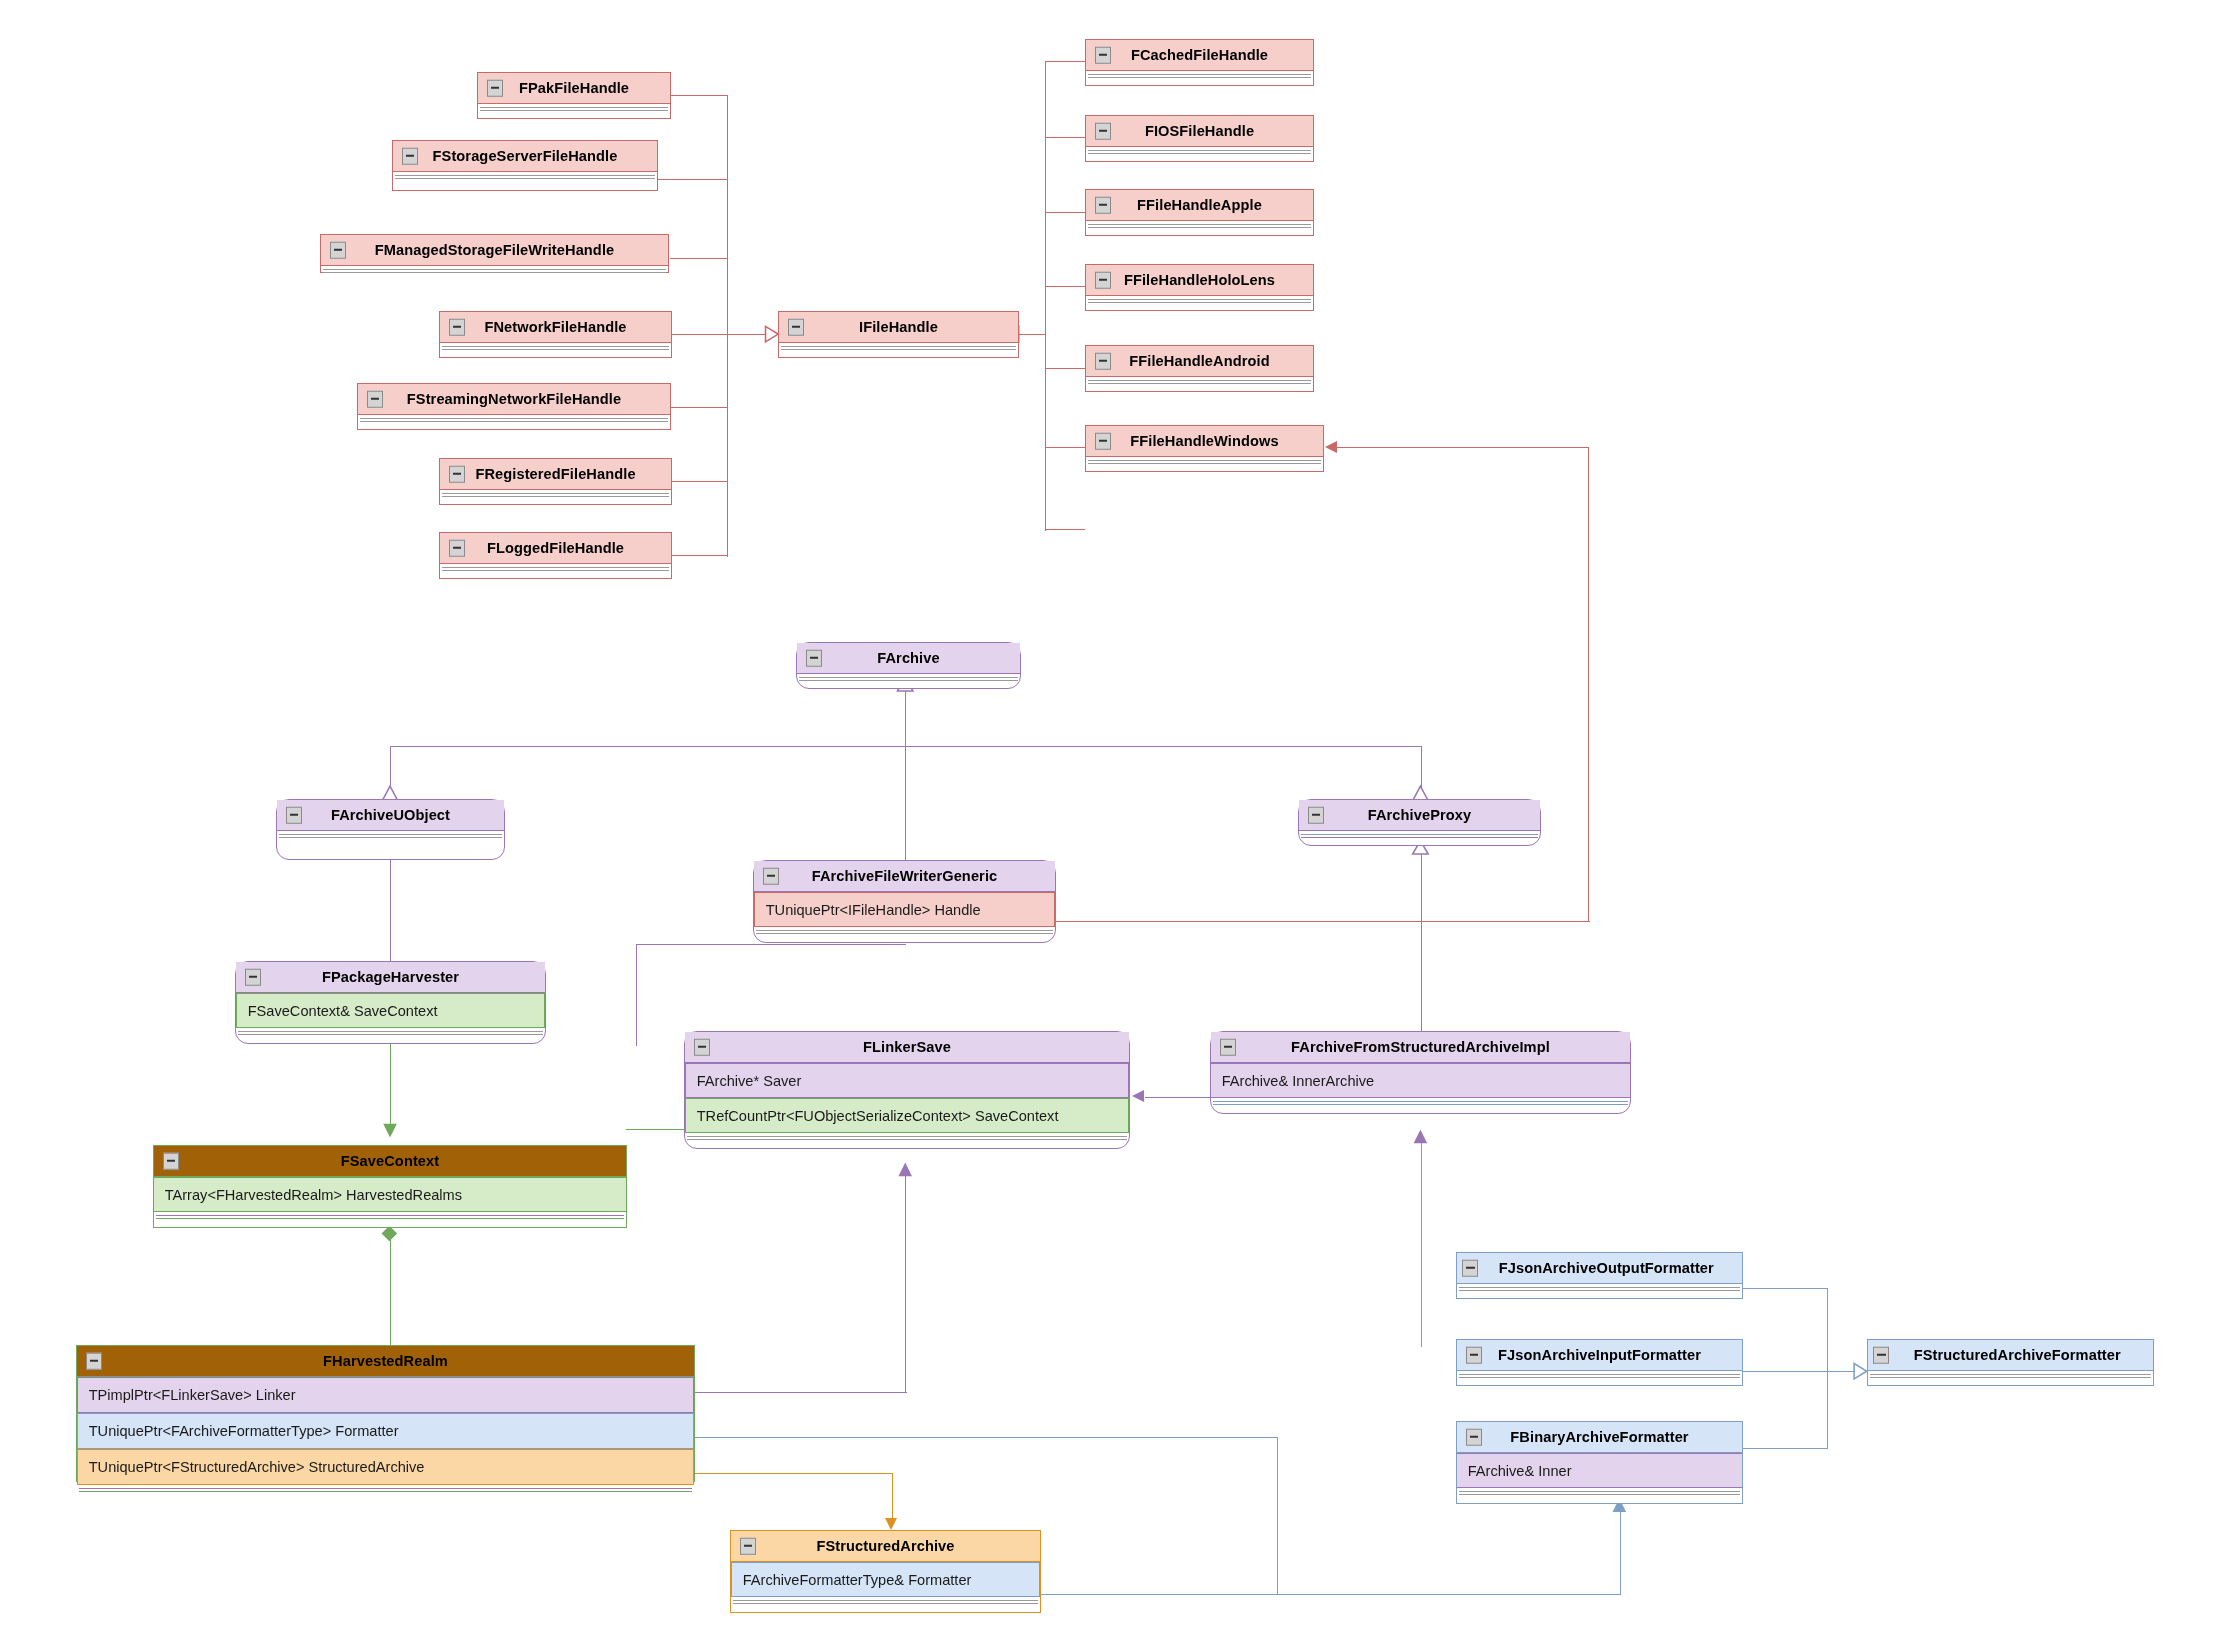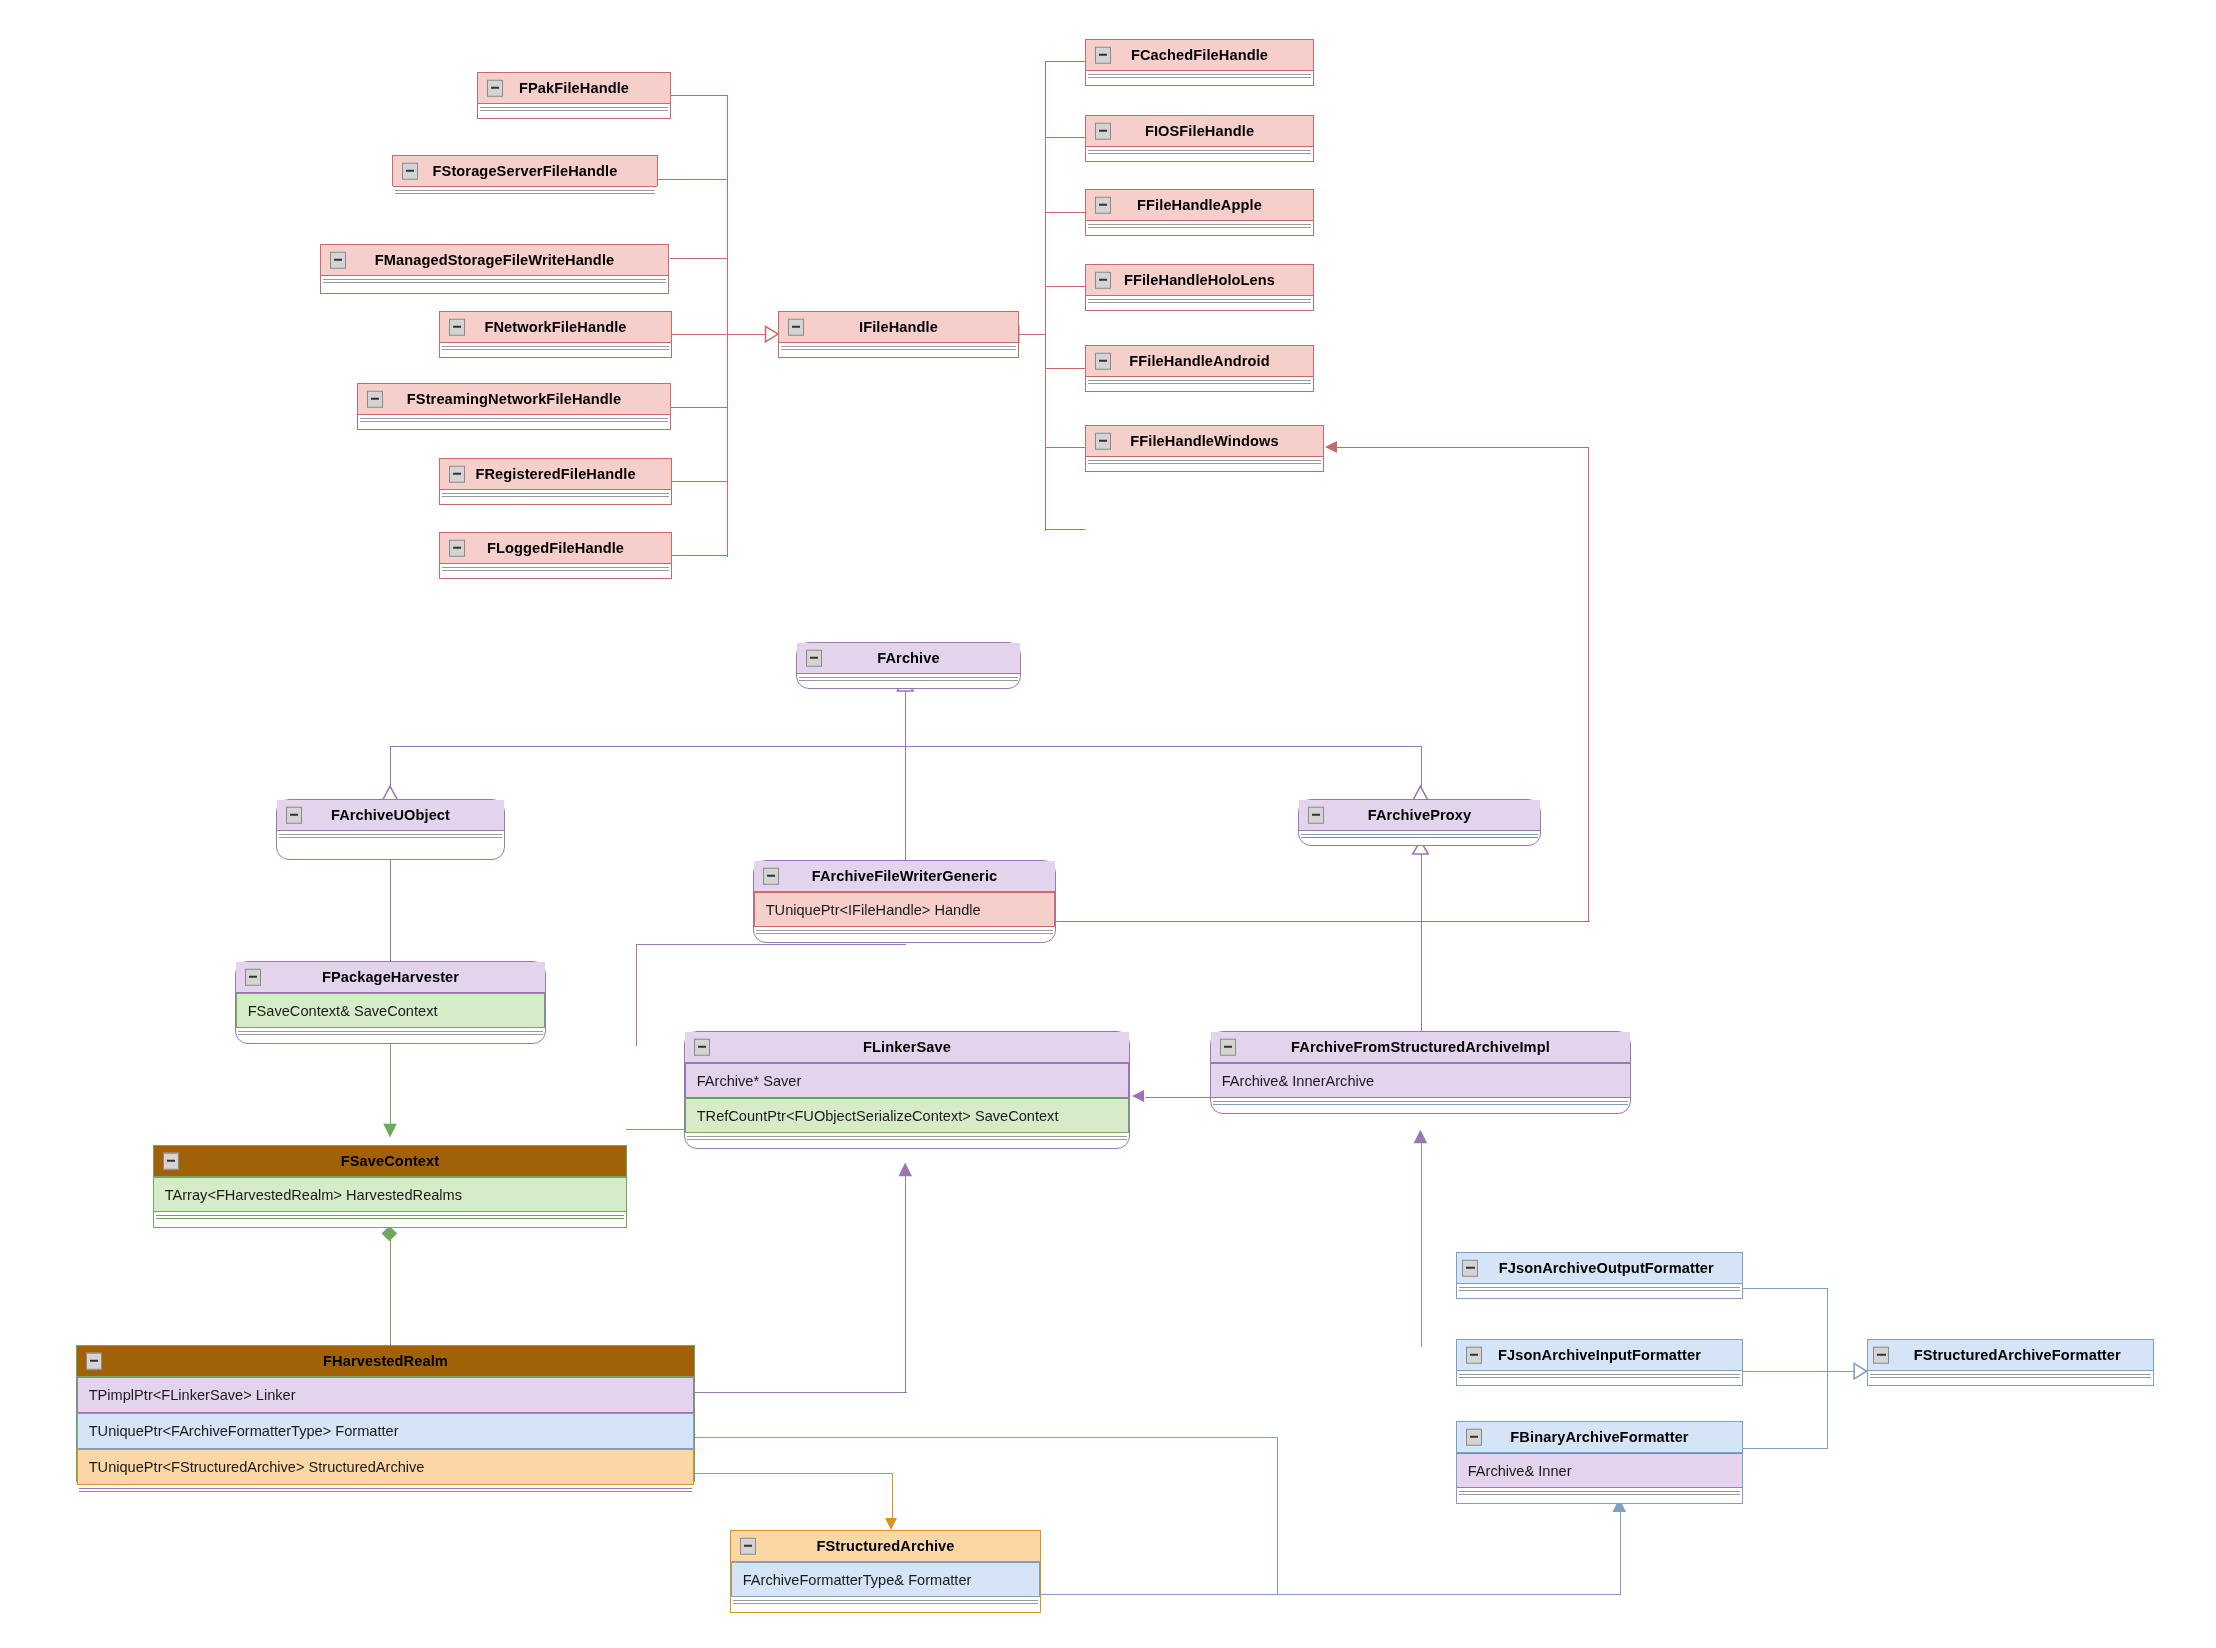--- a/index.html
+++ b/index.html
@@ -181,32 +181,32 @@
     <div class="hdr" style="height:31px;font-size:14.6px;">
         <span class="minus"></span>
         <span>FPakFileHandle</span>
       </div>
     <div class="foot f-red" style="height:13.6px;">
         <div class="ln"></div>
         <div class="ln" style="margin-top:1.9px;"></div>
       </div>
   </div>
 
-  <div class="node red" style="left:392px;top:155px;width:266px;height:31px;">
+  <div class="node red" style="left:392px;top:140px;width:266px;height:51px;">
     <div class="hdr" style="height:31px;font-size:14.6px;">
         <span class="minus"></span>
         <span>FStorageServerFileHandle</span>
       </div>
     <div class="foot f-red" style="height:13.6px;">
         <div class="ln"></div>
         <div class="ln" style="margin-top:1.9px;"></div>
       </div>
   </div>
 
-  <div class="node red" style="left:320px;top:244px;width:349px;height:50px;">
+  <div class="node red" style="left:320px;top:234px;width:349px;height:39px;">
     <div class="hdr" style="height:31px;font-size:14.6px;">
         <span class="minus"></span>
         <span>FManagedStorageFileWriteHandle</span>
       </div>
     <div class="foot f-red" style="height:13.6px;">
         <div class="ln"></div>
         <div class="ln" style="margin-top:1.9px;"></div>
       </div>
   </div>
 

